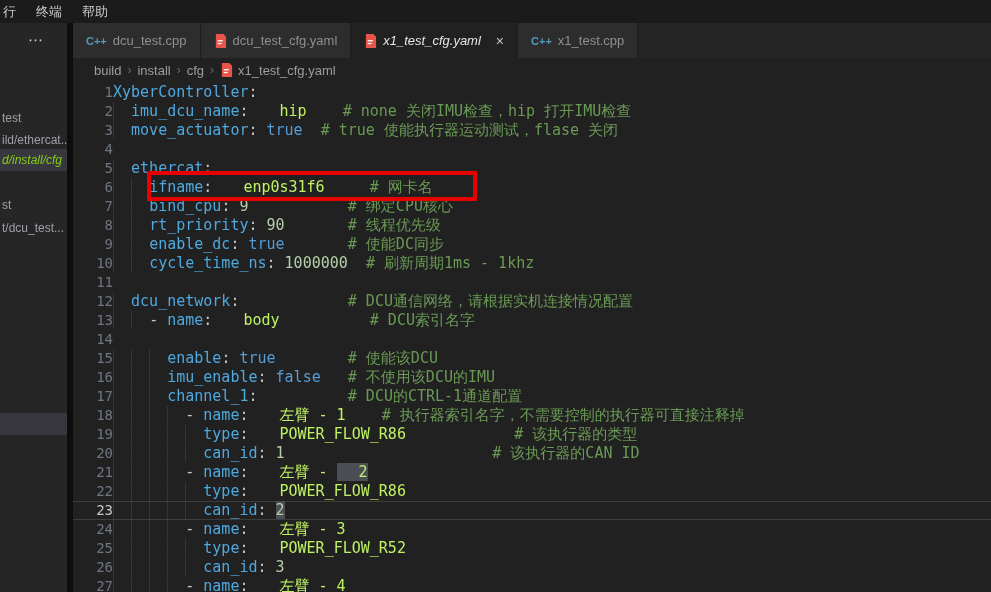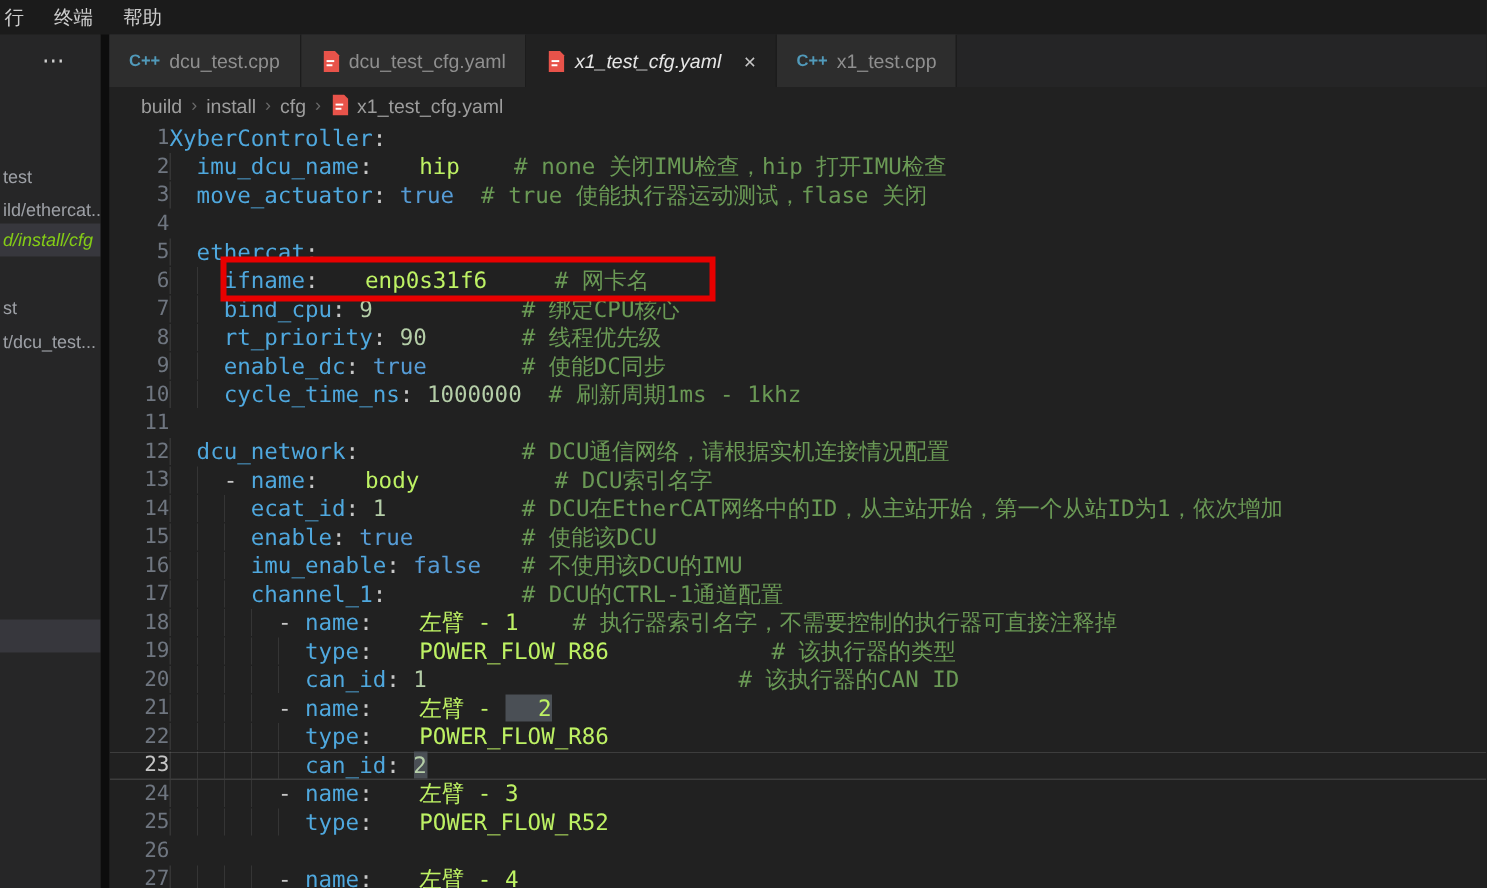--- a/index.html
+++ b/index.html
@@ -140,30 +140,30 @@
           <div class="code-line"><div class="gutter">4</div><div class="code-text"></div></div>
           <div class="code-line"><div class="gutter">5</div><div class="code-text"><span class="tok-t ind">  </span><span class="tok-k">ethercat</span><span class="tok-p">:</span></div></div>
           <div class="code-line"><div class="gutter">6</div><div class="code-text"><span class="tok-t ind">    </span><span class="tok-k">ifname</span><span class="tok-p">:</span><span class="tok-t"> </span><span class="tok-s">enp0s31f6</span><span class="tok-t">     </span><span class="tok-c"># 网卡名</span></div></div>
           <div class="code-line"><div class="gutter">7</div><div class="code-text"><span class="tok-t ind">    </span><span class="tok-k">bind_cpu</span><span class="tok-p">:</span><span class="tok-t"> </span><span class="tok-n">9</span><span class="tok-t">           </span><span class="tok-c"># 绑定CPU核心</span></div></div>
           <div class="code-line"><div class="gutter">8</div><div class="code-text"><span class="tok-t ind">    </span><span class="tok-k">rt_priority</span><span class="tok-p">:</span><span class="tok-t"> </span><span class="tok-n">90</span><span class="tok-t">       </span><span class="tok-c"># 线程优先级</span></div></div>
           <div class="code-line"><div class="gutter">9</div><div class="code-text"><span class="tok-t ind">    </span><span class="tok-k">enable_dc</span><span class="tok-p">:</span><span class="tok-t"> </span><span class="tok-b">true</span><span class="tok-t">       </span><span class="tok-c"># 使能DC同步</span></div></div>
           <div class="code-line"><div class="gutter">10</div><div class="code-text"><span class="tok-t ind">    </span><span class="tok-k">cycle_time_ns</span><span class="tok-p">:</span><span class="tok-t"> </span><span class="tok-n">1000000</span><span class="tok-t">  </span><span class="tok-c"># 刷新周期1ms - 1khz</span></div></div>
           <div class="code-line"><div class="gutter">11</div><div class="code-text"></div></div>
           <div class="code-line"><div class="gutter">12</div><div class="code-text"><span class="tok-t ind">  </span><span class="tok-k">dcu_network</span><span class="tok-p">:</span><span class="tok-t">            </span><span class="tok-c"># DCU通信网络，请根据实机连接情况配置</span></div></div>
           <div class="code-line"><div class="gutter">13</div><div class="code-text"><span class="tok-t ind">    </span><span class="tok-p">- </span><span class="tok-k">name</span><span class="tok-p">:</span><span class="tok-t"> </span><span class="tok-s">body</span><span class="tok-t">          </span><span class="tok-c"># DCU索引名字</span></div></div>
-          <div class="code-line"><div class="gutter">14</div><div class="code-text"><span class="tok-t ind">      </span><span class="tok-k">ecat_id</span><span class="tok-p">:</span><span class="tok-t"> </span><span class="tok-n">1</span><span class="tok-t">          </span><span class="tok-c"># DCU在EtherCAT网络中的ID，从主站开始，第一个从站ID为1，依次增加</span></div></div>
+          <div class="code-line"><div class="gutter">14</div></div>
           <div class="code-line"><div class="gutter">15</div><div class="code-text"><span class="tok-t ind">      </span><span class="tok-k">enable</span><span class="tok-p">:</span><span class="tok-t"> </span><span class="tok-b">true</span><span class="tok-t">        </span><span class="tok-c"># 使能该DCU</span></div></div>
           <div class="code-line"><div class="gutter">16</div><div class="code-text"><span class="tok-t ind">      </span><span class="tok-k">imu_enable</span><span class="tok-p">:</span><span class="tok-t"> </span><span class="tok-b">false</span><span class="tok-t">   </span><span class="tok-c"># 不使用该DCU的IMU</span></div></div>
           <div class="code-line"><div class="gutter">17</div><div class="code-text"><span class="tok-t ind">      </span><span class="tok-k">channel_1</span><span class="tok-p">:</span><span class="tok-t">          </span><span class="tok-c"># DCU的CTRL-1通道配置</span></div></div>
           <div class="code-line"><div class="gutter">18</div><div class="code-text"><span class="tok-t ind">        </span><span class="tok-p">- </span><span class="tok-k">name</span><span class="tok-p">:</span><span class="tok-t"> </span><span class="tok-s">左臂 - 1</span><span class="tok-t">    </span><span class="tok-c"># 执行器索引名字，不需要控制的执行器可直接注释掉</span></div></div>
           <div class="code-line"><div class="gutter">19</div><div class="code-text"><span class="tok-t ind">          </span><span class="tok-k">type</span><span class="tok-p">:</span><span class="tok-t"> </span><span class="tok-s">POWER_FLOW_R86</span><span class="tok-t">            </span><span class="tok-c"># 该执行器的类型</span></div></div>
           <div class="code-line"><div class="gutter">20</div><div class="code-text"><span class="tok-t ind">          </span><span class="tok-k">can_id</span><span class="tok-p">:</span><span class="tok-t"> </span><span class="tok-n">1</span><span class="tok-t">                       </span><span class="tok-c"># 该执行器的CAN ID</span></div></div>
           <div class="code-line"><div class="gutter">21</div><div class="code-text"><span class="tok-t ind">        </span><span class="tok-p">- </span><span class="tok-k">name</span><span class="tok-p">:</span><span class="tok-t"> </span><span class="tok-s">左臂 - </span><span class="tok-s occ">2</span></div></div>
           <div class="code-line"><div class="gutter">22</div><div class="code-text"><span class="tok-t ind">          </span><span class="tok-k">type</span><span class="tok-p">:</span><span class="tok-t"> </span><span class="tok-s">POWER_FLOW_R86</span></div></div>
           <div class="code-line current"><div class="gutter">23</div><div class="code-text"><span class="tok-t ind">          </span><span class="tok-k">can_id</span><span class="tok-p">:</span><span class="tok-t"> </span><span class="tok-n occ">2</span></div></div>
           <div class="code-line"><div class="gutter">24</div><div class="code-text"><span class="tok-t ind">        </span><span class="tok-p">- </span><span class="tok-k">name</span><span class="tok-p">:</span><span class="tok-t"> </span><span class="tok-s">左臂 - 3</span></div></div>
           <div class="code-line"><div class="gutter">25</div><div class="code-text"><span class="tok-t ind">          </span><span class="tok-k">type</span><span class="tok-p">:</span><span class="tok-t"> </span><span class="tok-s">POWER_FLOW_R52</span></div></div>
-          <div class="code-line"><div class="gutter">26</div></div>
+          <div class="code-line"><div class="gutter">26</div><div class="code-text"><span class="tok-t ind">          </span><span class="tok-k">can_id</span><span class="tok-p">:</span><span class="tok-t"> </span><span class="tok-n">3</span></div></div>
           <div class="code-line"><div class="gutter">27</div><div class="code-text"><span class="tok-t ind">        </span><span class="tok-p">- </span><span class="tok-k">name</span><span class="tok-p">:</span><span class="tok-t"> </span><span class="tok-s">左臂 - 4</span></div></div>
         </div>
     </div>
   </div>
 </div>
 
 </body></html>

